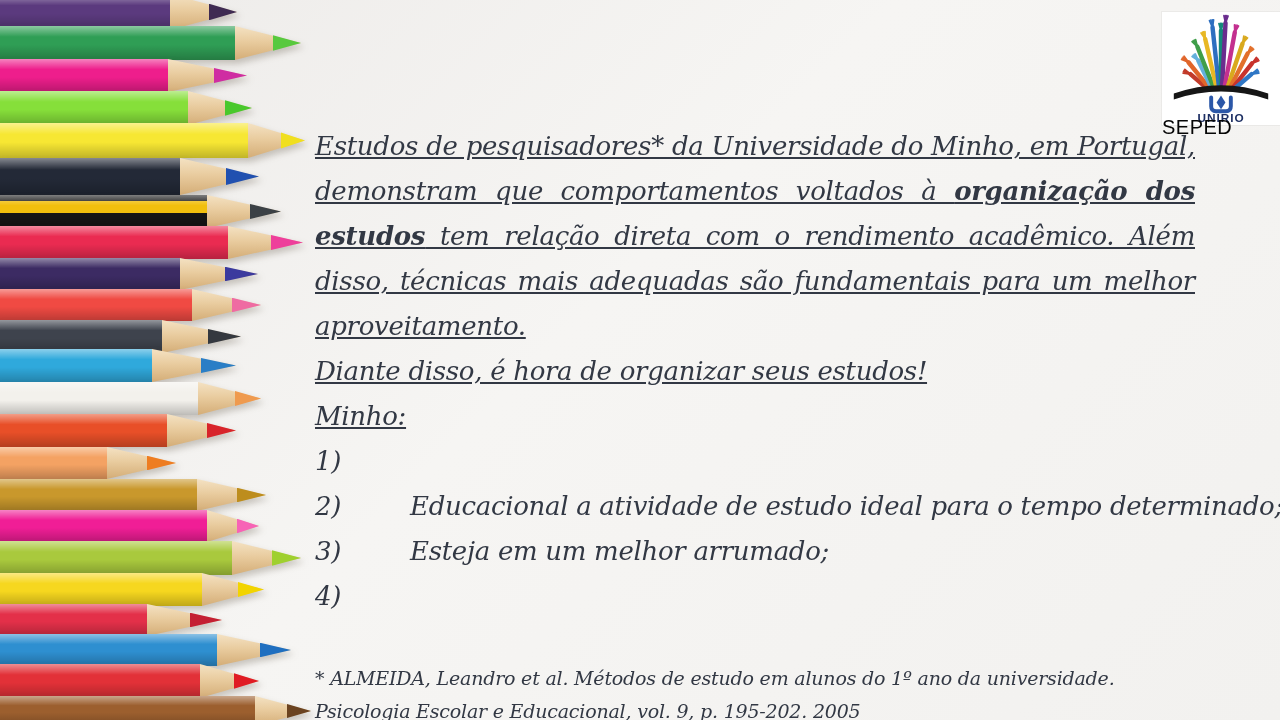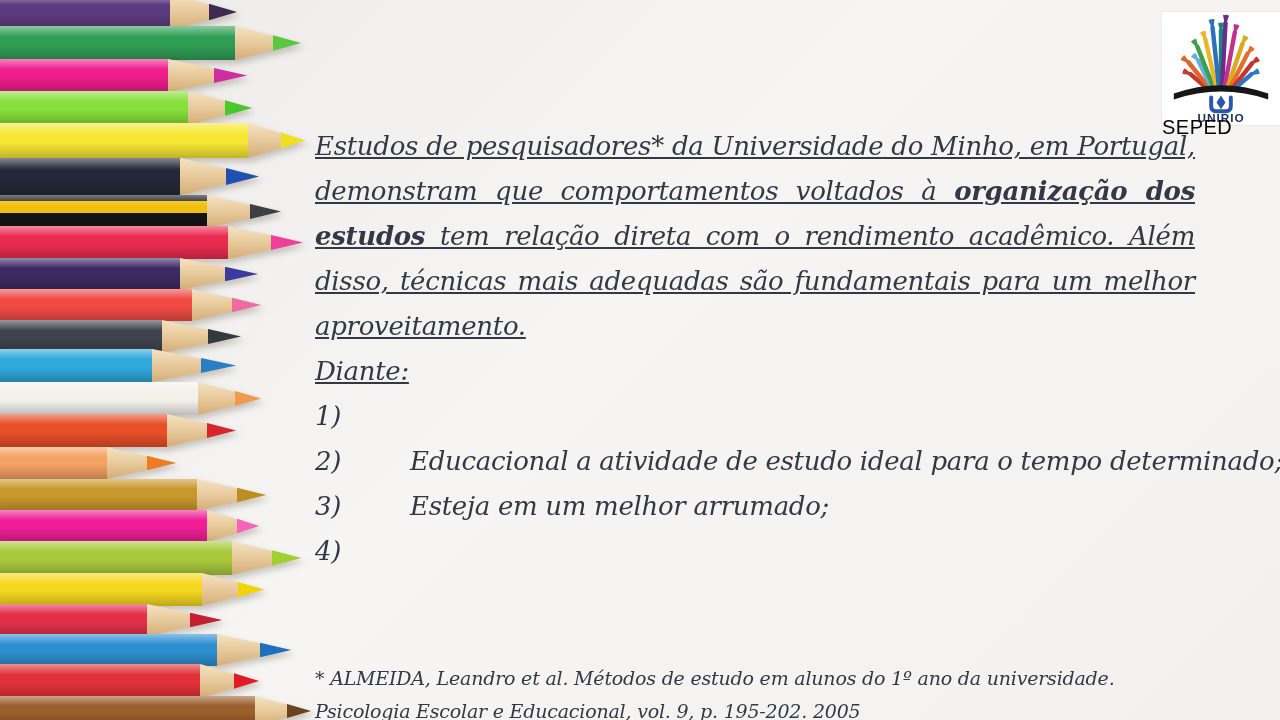--- a/index.html
+++ b/index.html
@@ -231,21 +231,22 @@
         <path d="M12,82 Q60,65 108,82 L108,88 Q60,72 12,88 Z" fill="#161616"></path>
         <path d="M50,86 L50,95 Q50,100 55,100 L65,100 Q70,100 70,95 L70,86" fill="none" stroke="#2b57a8" stroke-width="4" stroke-linecap="round"></path>
         <path d="M60,84 L64.5,91 L60,98 L55.5,91 Z" fill="#2b57a8"></path>
         <text x="60" y="111" text-anchor="middle" font-family="Liberation Sans, sans-serif" font-size="12" font-weight="bold" letter-spacing="1" fill="#1d2f63">UNIRIO</text>
       </svg>
     </div>
   <div class="seped">SEPED</div>
 
   <div class="content">
     <p class="intro"><span>Estudos de pesquisadores* da Universidade do Minho, em Portugal, demonstram que comportamentos voltados à </span><b>organização dos estudos</b><span> tem relação direta com o rendimento acadêmico. Além disso, técnicas mais adequadas são fundamentais para um melhor aproveitamento.</span></p>
-    <p>Diante:</p>
+    <p>Diante disso, é hora de organizar seus estudos!</p>
+    <p>Minho:</p>
     <div id="tips">
         <div class="tip-row">
           <span class="tip-num">1)</span>
         </div>
         <div class="tip-row">
           <span class="tip-num">2)</span>
           <span class="tip-text">Educacional a atividade de estudo ideal para o tempo determinado;</span>
         </div>
         <div class="tip-row">
           <span class="tip-num">3)</span>

